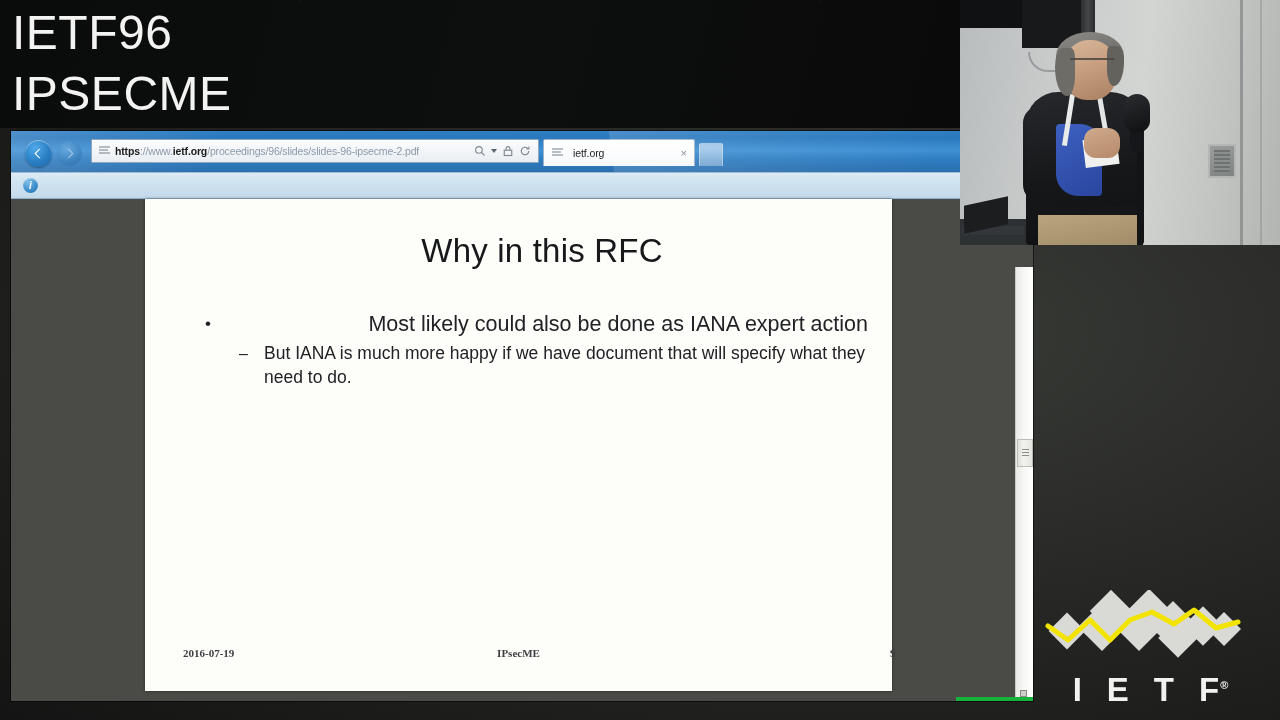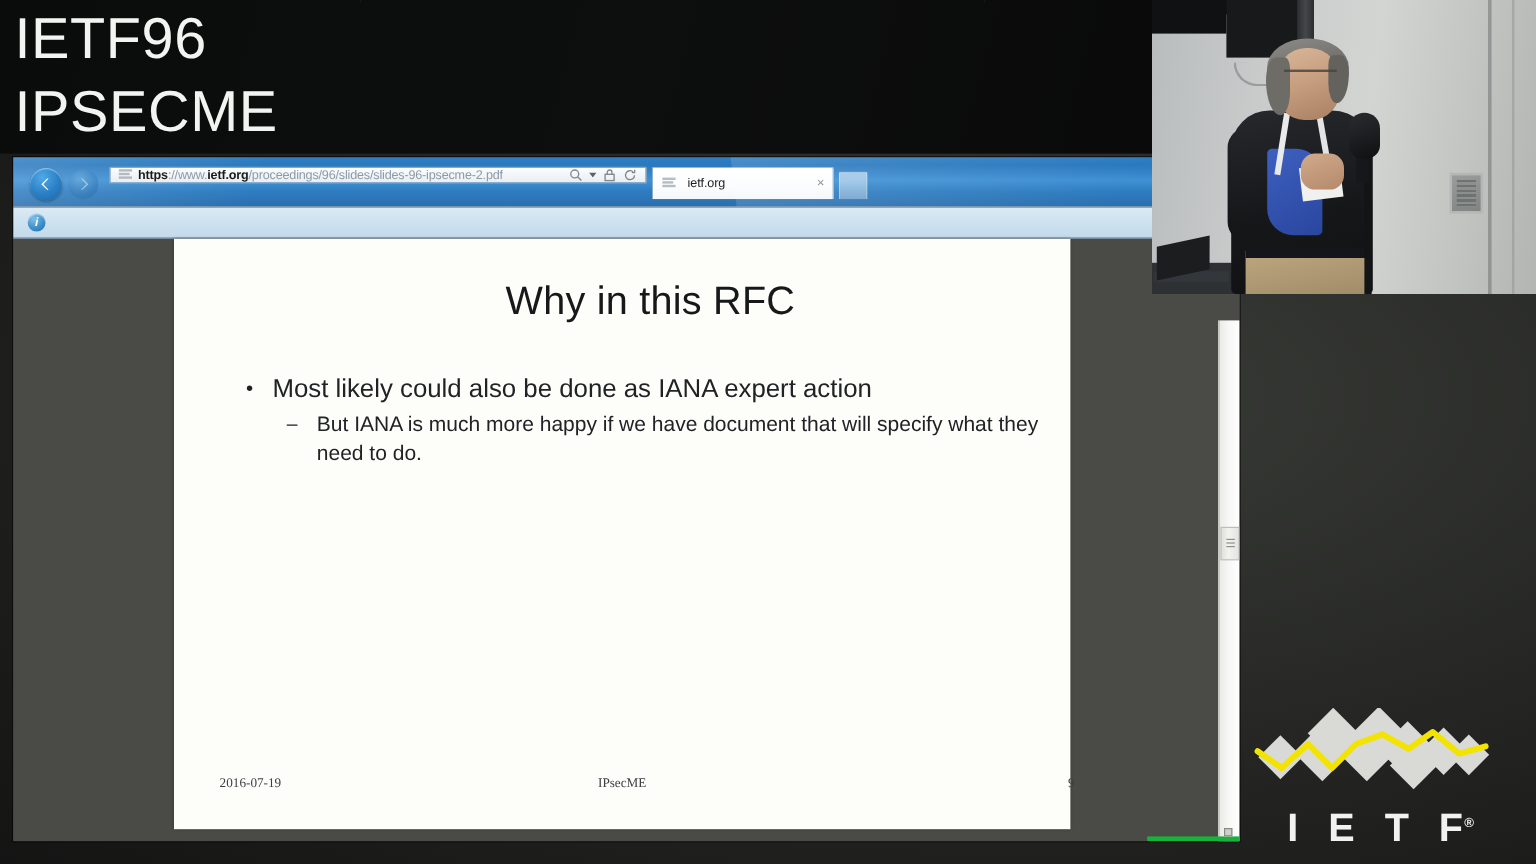--- a/index.html
+++ b/index.html
@@ -64,21 +64,21 @@
   .nav-fwd {
     left:46px; width:25px; height:25px; top:10px;
     background:radial-gradient(circle at 38% 30%, rgba(120,180,225,0.55) 0%, rgba(50,120,180,0.45) 60%, rgba(35,90,145,0.4) 100%);
   }
   .arrow { display:block; width:13px; height:13px; }
   .arrow path { fill:#ffffff; }
   .nav-fwd .arrow path { fill:rgba(230,240,250,0.55); }
 
   
   .addrbar {
-    position:absolute; left:80px; top:8px; width:448px; height:14px;
+    position:absolute; left:80px; top:8px; width:448px; height:24px;
     background:linear-gradient(180deg,#fbfcfd 0%,#f2f5f8 52%,#e9eef3 100%);
     border:1px solid #8fa7bd; border-radius:1px;
     display:flex; align-items:center; padding:0 4px;
   }
   .url-icon { width:11px; height:10px; margin:0 5px 0 3px; opacity:0.55; flex:0 0 auto; }
   .url-icon div { height:1.6px; background:#7d8a96; margin-bottom:1.5px; }
   .url-icon div:nth-child(2){ width:80%; }
   .url-text { font-size:10.5px; color:#8b9aa8; white-space:nowrap; letter-spacing:-0.15px; overflow:hidden; }
   .url-text b { color:#1b1b1b; font-weight:700; }
   .url-text .dom { color:#1b1b1b; font-weight:700; }
@@ -127,26 +127,26 @@
   .page {
     position:absolute; left:134px; top:0px; width:747px; height:492px;
     background:#fdfdfa; box-shadow:0 0 3px rgba(0,0,0,0.45);
   }
   .slide-title {
     position:absolute; left:0; right:0; top:33px; text-align:center;
     font-size:33px; color:#16181a; font-weight:400; letter-spacing:0.2px;padding-left:47px;
   }
 
   .bullets { position:absolute; left:47px; top:112px; right:24px; }
-  .b1 { position:relative; padding-left:35px; font-size:21.5px; line-height:27px; color:#202226; margin-bottom:4px; }
+  .b1 { position:relative; padding-left:35px; font-size:21.5px; line-height:27px; color:#202226; margin-bottom:4px;text-align:right; }
   .b1:before { content:"\2022"; position:absolute; left:13px; top:-1px; font-size:17px; color:#202226; }
   .b2 { position:relative; padding-left:72px; font-size:17.5px; line-height:23.5px; color:#202226; margin-bottom:8px; }
   .b2:before { content:"\2013"; position:absolute; left:47px; top:0; font-size:16px; color:#202226; }
 
-  .footer { position:absolute; left:0; right:0; bottom:28px; height:16px; }
+  .footer { position:absolute; left:0; right:0; bottom:28px; height:16px;font-weight:bold; }
   .ft { position:absolute; font-size:11px; color:#3d3f42; font-family:"Liberation Serif", serif; }
   .ft-date { left:38px; }
   .ft-mid  { left:0; right:0; text-align:center; }
   .ft-num  { right:-10px; overflow:hidden; width:12px; }
 
   
   .sbar {
     position:absolute; right:0; top:68px; width:18px; height:502px;
     background:linear-gradient(90deg,#e9e9e6 0%,#f7f7f5 45%,#ffffff 100%);
     border-left:1px solid #c9c9c4;

